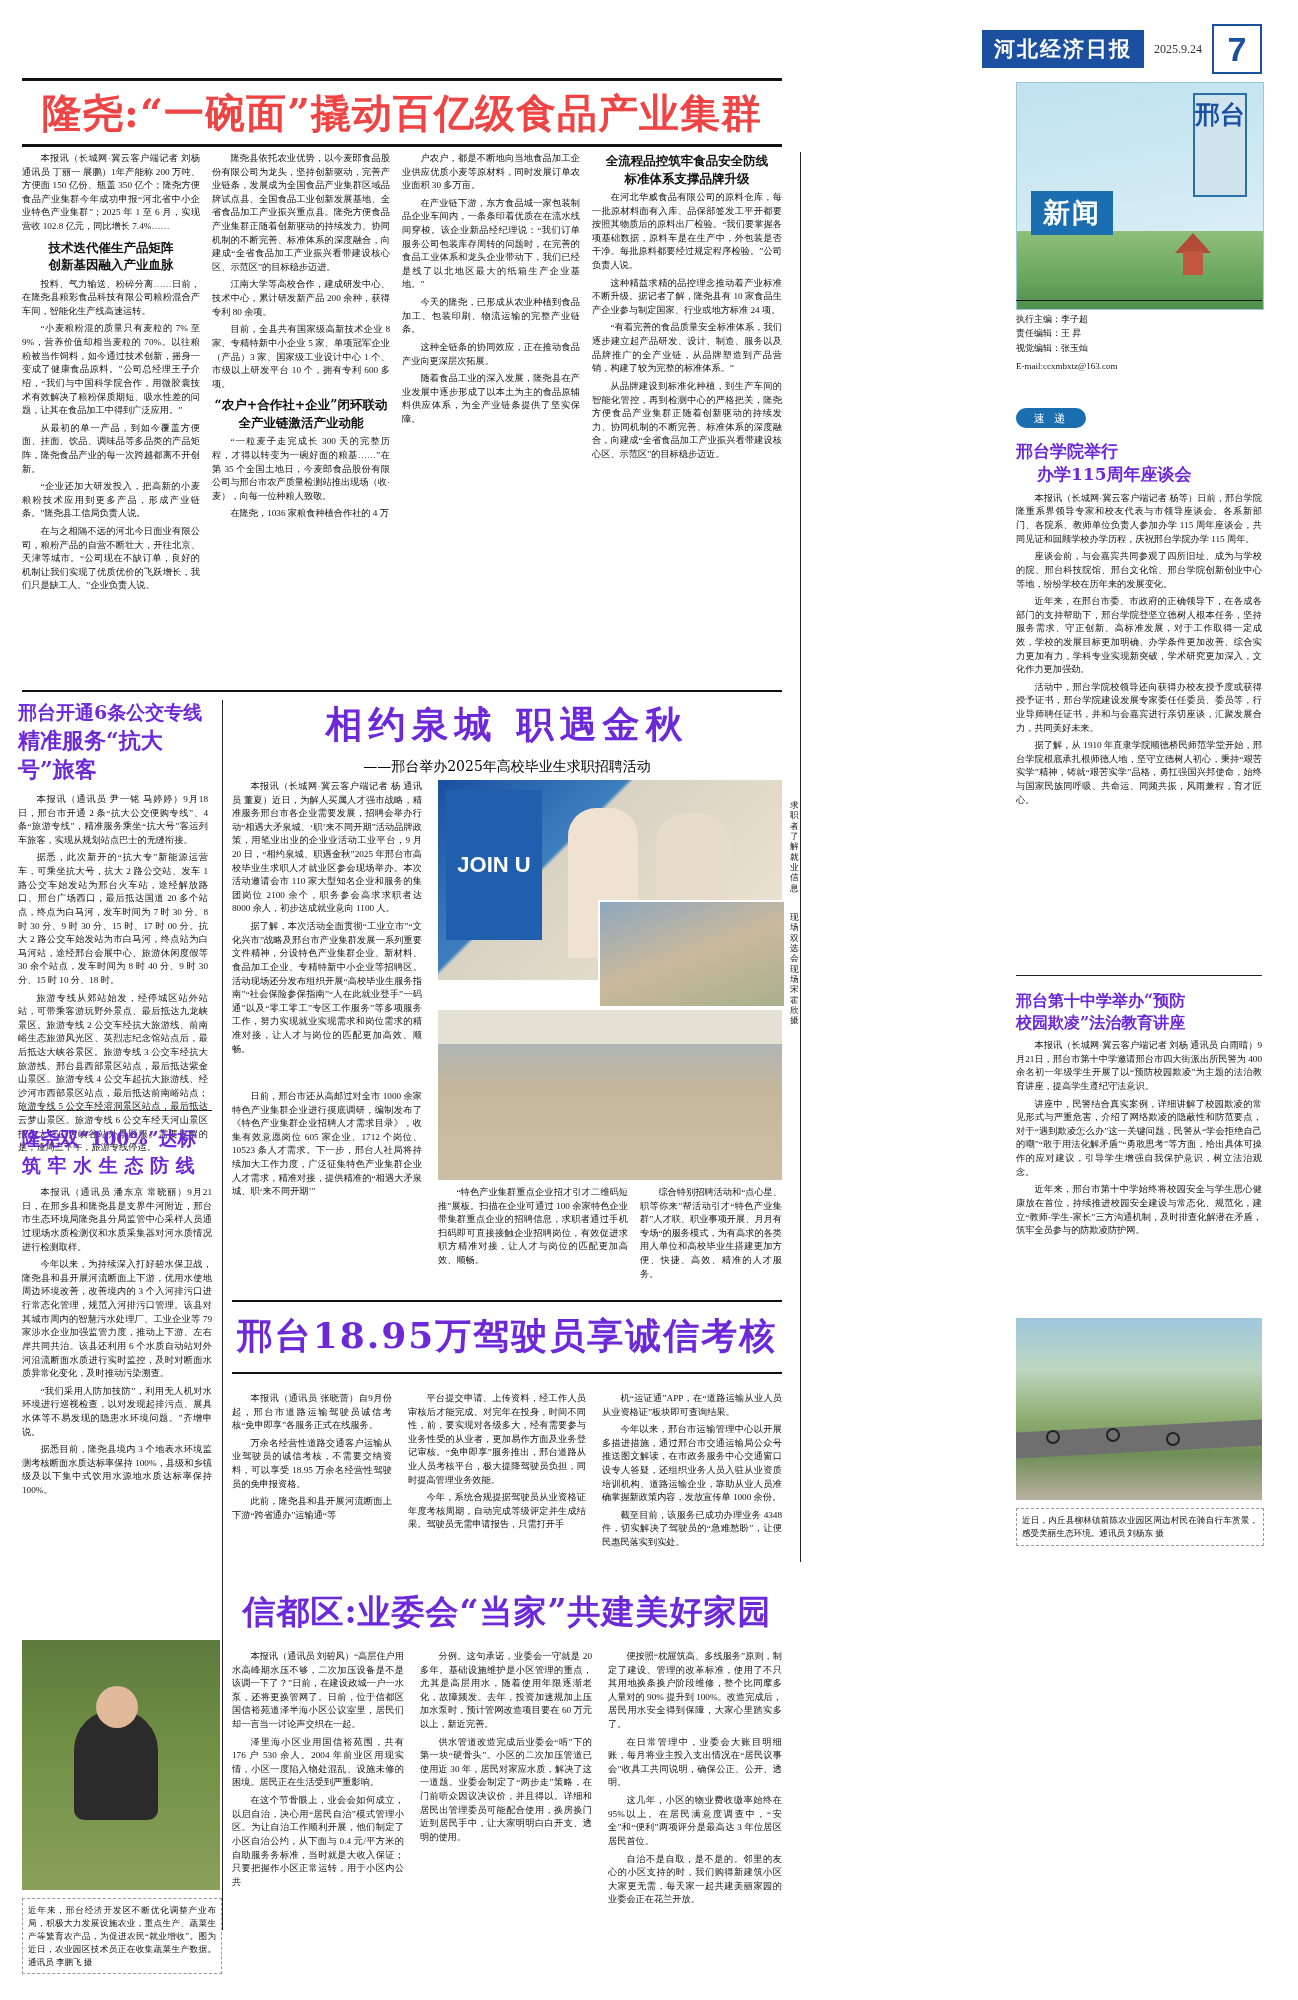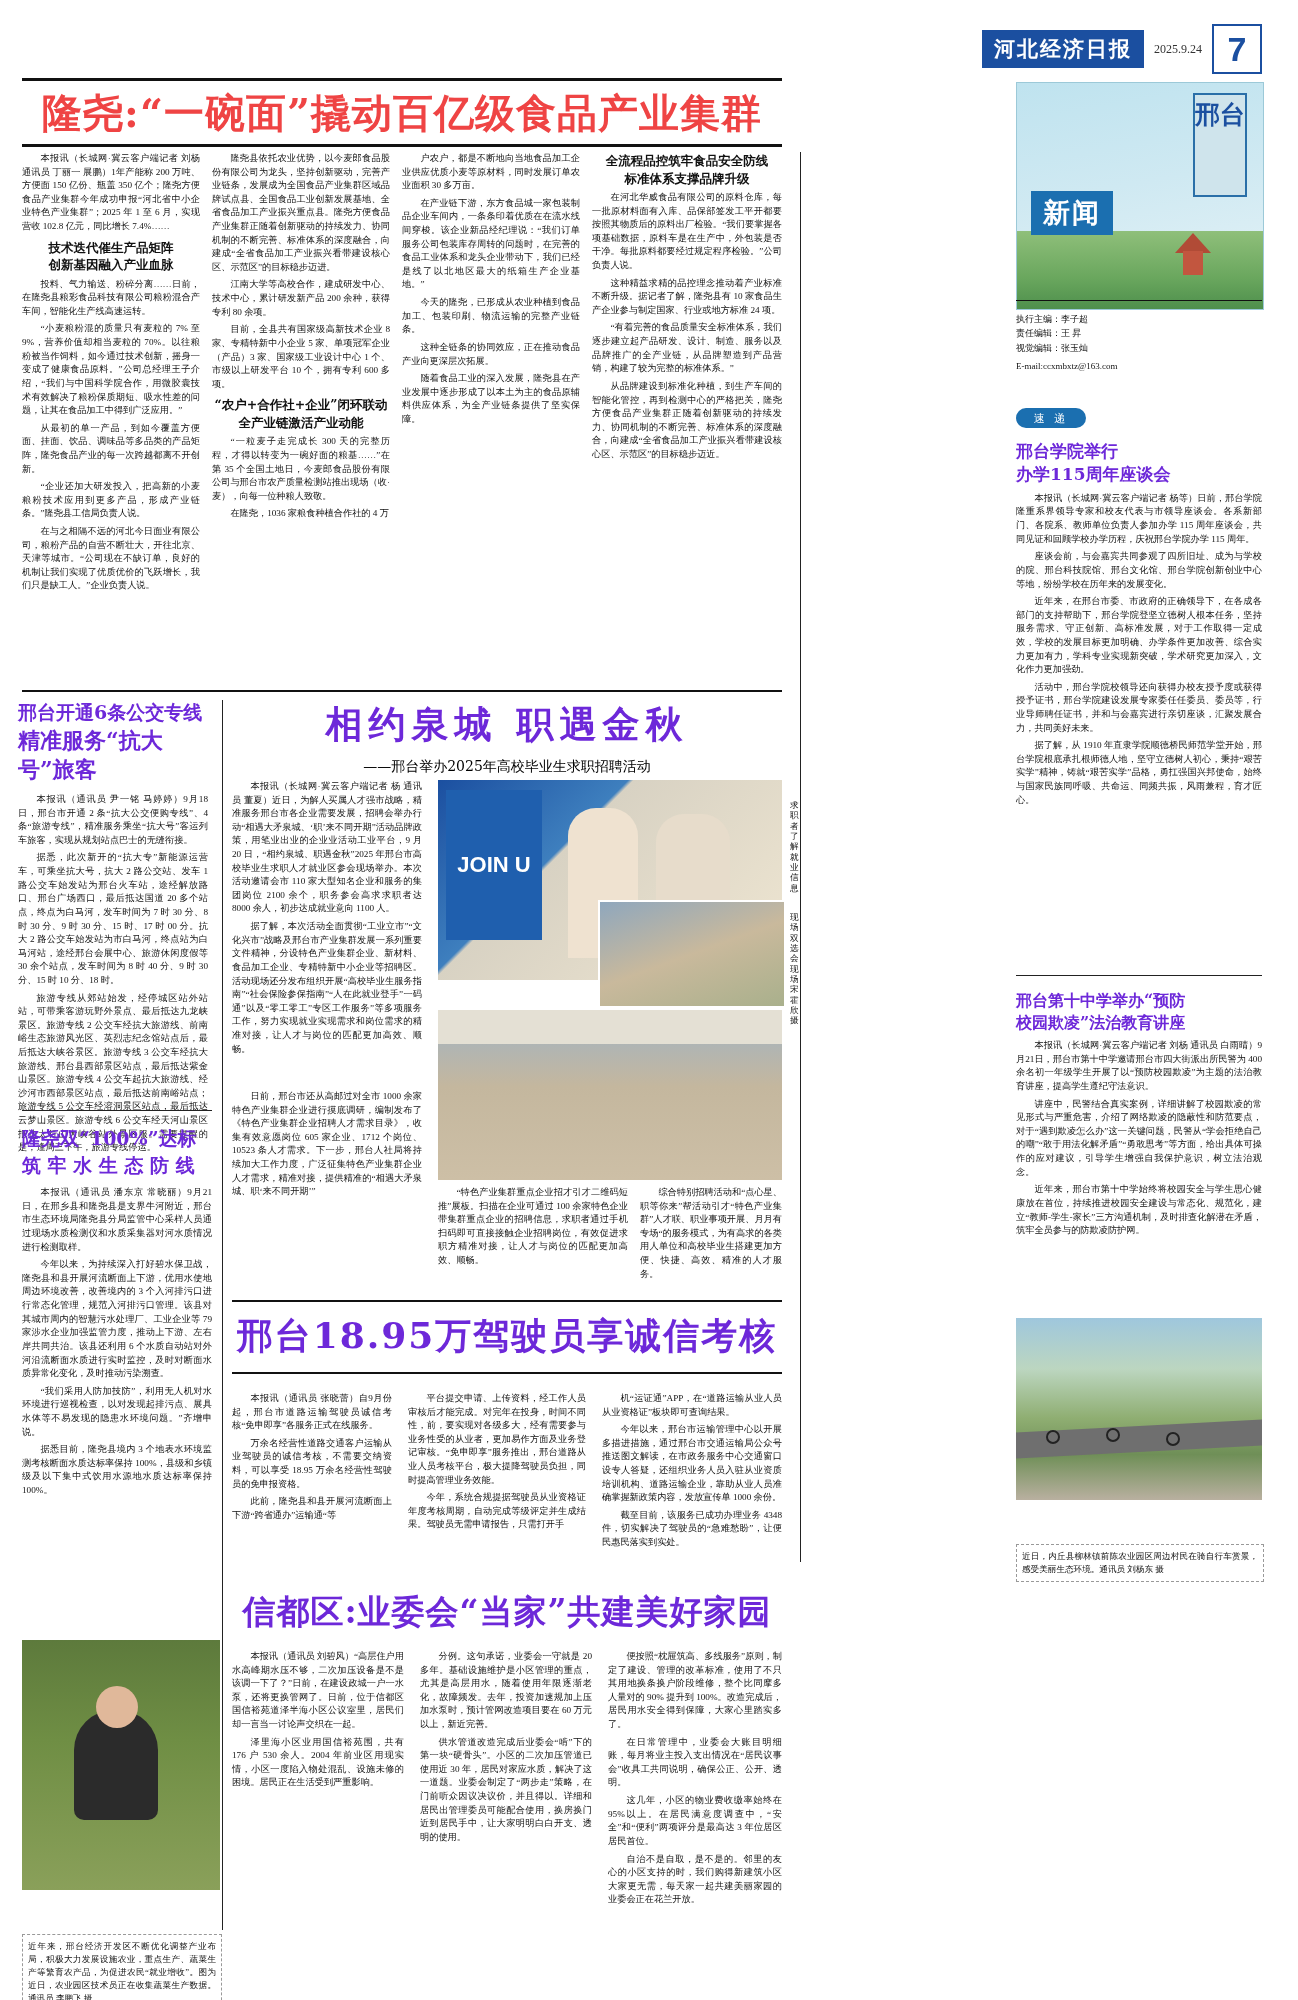--- a/index.html
+++ b/index.html
@@ -45,21 +45,21 @@
   .side-banner .pagoda{position:absolute;right:52px;bottom:56px;width:0;height:0;
     border-left:18px solid transparent;border-right:18px solid transparent;border-bottom:20px solid #b14b36;}
   .side-banner .pagoda2{position:absolute;right:60px;bottom:34px;width:20px;height:24px;background:#c2563f;}
   .credits{position:absolute;left:1016px;top:312px;width:246px;font-size:9px;line-height:1.6;color:#111;}
   .speed-badge{position:absolute;left:1016px;top:408px;width:70px;height:20px;border-radius:10px;
     background:#1b6fb0;color:#fff;font-size:11px;display:flex;align-items:center;justify-content:center;
     font-family:"DejaVu Serif",serif;letter-spacing:3px;}
   
   .photo{position:absolute;overflow:hidden;background:#cbd6cf;}
   .cap{position:absolute;font-size:8.6px;line-height:1.5;color:#111;text-align:justify;}
-  .dashed{border:1px dashed #999;margin-top:36px;}
+  .dashed{border:1px dashed #999;}
   .vline{position:absolute;border-left:1px solid #222;}
   .hline{position:absolute;border-top:1px solid #222;}
 </style>
 </head>
 <body>
 
 <div id="page">
 
   <div class="masthead">
     <div class="mast-name">河北经济日报</div>
@@ -123,21 +123,21 @@
     <div>执行主编：李子超</div>
     <div>责任编辑：王  昇</div>
     <div>视觉编辑：张玉灿</div>
     <div style="margin-top:4px;">E-mail:ccxmbxtz@163.com</div>
   </div>
   <div style="position:absolute;left:1016px;top:300px;width:246px;border-top:1px solid #111;"></div>
   <div class="speed-badge">速  递</div>
 
   <div style="position:absolute;left:1016px;top:440px;width:246px;">
     <div class="sec-title" style="font-size:17px;line-height:1.35;">邢台学院举行</div>
-    <div class="sec-title" style="font-size:17px;line-height:1.35;">办学115周年座谈会</div>
+    <div class="sec-title" style="font-size:17px;line-height:1.35;margin-left:21px;">办学115周年座谈会</div>
     <div class="col" style="position:static;margin-top:6px;width:246px;">
       <p>本报讯（长城网·冀云客户端记者 杨等）日前，邢台学院隆重系界领导专家和校友代表与市领导座谈会。各系新部门、各院系、教师单位负责人参加办学 115 周年座谈会，共同见证和回顾学校办学历程，庆祝邢台学院办学 115 周年。</p>
       <p>座谈会前，与会嘉宾共同参观了四所旧址、成为与学校的院、邢台科技院馆、邢台文化馆、邢台学院创新创业中心等地，纷纷学校在历年来的发展变化。</p>
       <p>近年来，在邢台市委、市政府的正确领导下，在各成各部门的支持帮助下，邢台学院登坚立德树人根本任务，坚持服务需求、守正创新、高标准发展，对于工作取得一定成效，学校的发展目标更加明确、办学条件更加改善、综合实力更加有力，学科专业实现新突破，学术研究更加深入，文化作力更加强劲。</p>
       <p>活动中，邢台学院校领导还向获得办校友授予度或获得授予证书，邢台学院建设发展专家委任任委员、委员等，行业导师聘任证书，并和与会嘉宾进行亲切座谈，汇聚发展合力，共同美好未来。</p>
       <p>据了解，从 1910 年直隶学院顺德桥民师范学堂开始，邢台学院根底承扎根师德人地，坚守立德树人初心，秉持“艰苦实学”精神，铸就“艰苦实学”品格，勇扛强国兴邦使命，始终与国家民族同呼吸、共命运、同频共振，风雨兼程，育才匠心。</p>
     </div>
   </div>
 
   <div style="position:absolute;left:1016px;top:990px;width:246px;">
@@ -249,20 +249,21 @@
     <p>截至目前，该服务已成功办理业务 4348 件，切实解决了驾驶员的“急难愁盼”，让便民惠民落实到实处。</p>
   </div>
 
   <div style="position:absolute;left:232px;top:1590px;width:550px;text-align:center;">
     <div class="sec-title" style="font-size:33px;letter-spacing:1px;">信都区:业委会“当家”共建美好家园</div>
   </div>
 
   <div class="col" style="left:232px;top:1650px;width:172px;">
     <p>本报讯（通讯员 刘碧风）“高层住户用水高峰期水压不够，二次加压设备是不是该调一下了？”日前，在建设政城一户一水泵，还将更换管网了。日前，位于信都区国信裕苑道泽半海小区公议室里，居民们却一言当一讨论声交织在一起。</p>
     <p>泽里海小区业用国信裕苑围，共有 176 户 530 余人。2004 年前业区用现实情，小区一度陷入物处混乱、设施未修的困境。居民正在生活受到严重影响。</p>
+    <p>在这个节骨眼上，业会会如何成立，以启自治，决心用“居民自治”模式管理小区。为让自治工作顺利开展，他们制定了小区自治公约，从下面与 0.4 元/平方米的自助服务务标准，当时就是大收入保证；只要把握作小区正常运转，用于小区内公共</p>
   </div>
   <div class="col" style="left:420px;top:1650px;width:172px;">
     <p>分例。这句承诺，业委会一守就是 20 多年。基础设施维护是小区管理的重点，尤其是高层用水，随着使用年限逐渐老化，故障频发。去年，投资加速规加上压加水泵时，预计管网改造项目要在 60 万元以上，新近完善。</p>
     <p>供水管道改造完成后业委会“啃”下的第一块“硬骨头”。小区的二次加压管道已使用近 30 年，居民对家应水质，解决了这一道题。业委会制定了“两步走”策略，在门前听众因议决议价，并且得以。详细和居民出管理委员可能配合使用，换房换门近到居民手中，让大家明明白白开支、透明的使用。</p>
   </div>
   <div class="col" style="left:608px;top:1650px;width:174px;">
     <p>便按照“枕屉筑高、多线服务”原则，制定了建设、管理的改革标准，使用了不只其用地换条换户阶段维修，整个比同摩多人量对的 90% 提升到 100%。改造完成后，居民用水安全得到保障，大家心里踏实多了。</p>
     <p>在日常管理中，业委会大账目明细账，每月将业主投入支出情况在“居民议事会”收具工共同说明，确保公正、公开、透明。</p>
     <p>这几年，小区的物业费收缴率始终在 95%以上。在居民满意度调查中，“安全”和“便利”两项评分是最高达 3 年位居区居民首位。</p>
     <p>自治不是自取，是不是的。邻里的友心的小区支持的时，我们购得新建筑小区大家更无需，每天家一起共建美丽家园的业委会正在花兰开放。</p>

